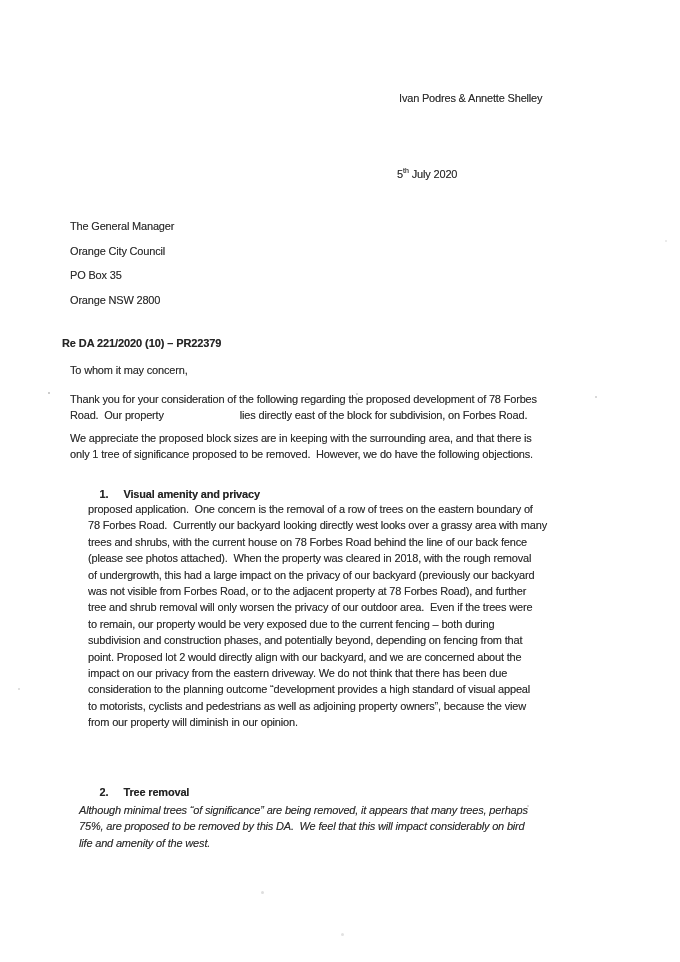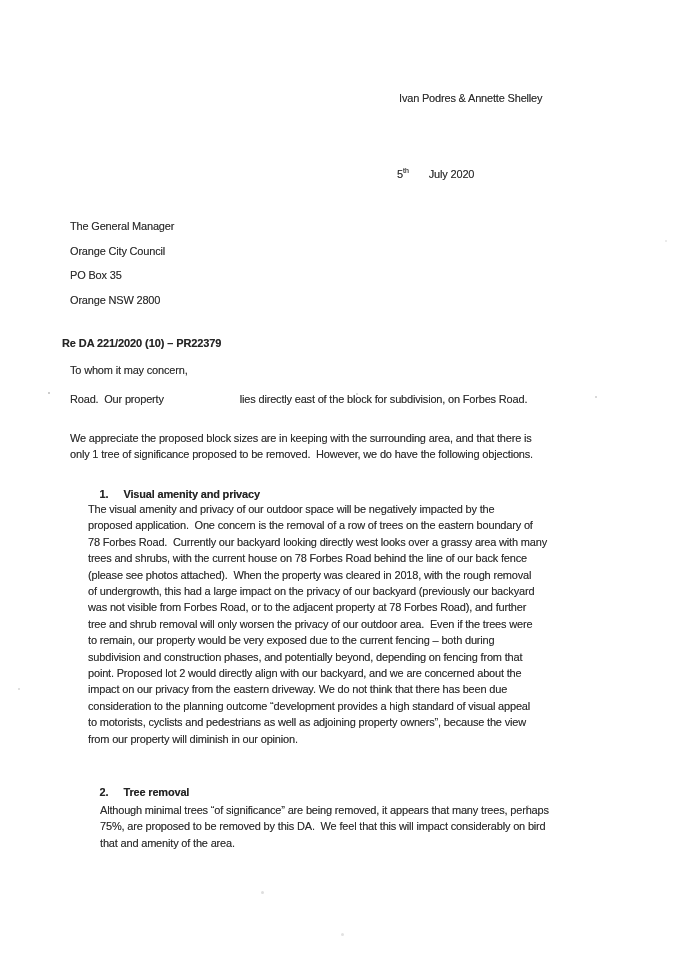--- a/index.html
+++ b/index.html
@@ -17,21 +17,21 @@
     font-size: 11px;
     letter-spacing: -0.18px;
     color: #2e2e2e;
     text-shadow: 0 0 0.4px rgba(70,70,70,0.55);
   }
   .abs { position: absolute; }
 
   .sender   { left: 399px; top: 92px;  }
   .dateline { left: 397px; top: 167px; }
   .dateline sup { font-size: 7px; letter-spacing: 0; }
-  .dateline .month-year { margin-left: 20px; }
+  .dateline .month-year { margin-left: 3px; }
 
   .recipient { left: 70px; top: 214px; }
   .recipient .line { line-height: 24.5px; white-space: pre; }
 
   .subject {
     left: 62px; top: 337px;
     font-weight: bold;
     color: #252525;
     letter-spacing: -0.1px;
   }
@@ -53,21 +53,21 @@
   .list-heading {
     font-weight: bold;
     color: #252525;
     white-space: pre;
   }
   .list-heading .num { display: inline-block; width: 24px; }
   .heading-1 { left: 88px; top: 476px; }
   .heading-2 { left: 88px; top: 774px; }
 
   .body-1 { left: 88px; top: 501px; }
-  .body-2 { left: 100px; top: 802px; }
+  .body-2 { left: 79px; top: 802px; font-style: italic; }
 
   .speck {
     position: absolute;
     border-radius: 50%;
   }
   .s1 { left: 48px;  top: 392px; width: 2px; height: 2px; background: #bdbdbd; }
   .s2 { left: 356px; top: 393px; width: 2px; height: 2px; background: #c6c6c6; }
   .s3 { left: 595px; top: 396px; width: 2px; height: 2px; background: #cccccc; }
   .s4 { left: 527px; top: 805px; width: 2px; height: 2px; background: #cfcfcf; }
   .s5 { left: 261px; top: 891px; width: 3px; height: 3px; background: #dedede; }
@@ -91,34 +91,34 @@
     <div class="line">Orange City Council</div>
     <div class="line">PO Box 35</div>
     <div class="line">Orange NSW 2800</div>
   </div>
 
   <div class="abs subject">Re DA 221/2020 (10) – PR22379</div>
 
   <div class="abs salutation">To whom it may concern,</div>
 
   <div class="abs para intro">
+    <div class="line">Thank you for your consideration of the following regarding the proposed development of 78 Forbes</div>
     <div class="line"><span>Road.  Our property</span><span class="redact-gap"></span><span>lies directly east of the block for subdivision, on Forbes Road.</span></div>
   </div>
 
   <div class="abs para para2">
       <div class="line">We appreciate the proposed block sizes are in keeping with the surrounding area, and that there is</div>
       <div class="line">only 1 tree of significance proposed to be removed.  However, we do have the following objections.</div>
     </div>
 
   <div class="abs list-heading heading-1">
     <span class="num">1.</span><span>Visual amenity and privacy</span>
   </div>
 
   <div class="abs section-body body-1">
-      <div class="line">The visual amenity and privacy of our outdoor space will be negatively impacted by the</div>
       <div class="line">proposed application.  One concern is the removal of a row of trees on the eastern boundary of</div>
       <div class="line">78 Forbes Road.  Currently our backyard looking directly west looks over a grassy area with many</div>
       <div class="line">trees and shrubs, with the current house on 78 Forbes Road behind the line of our back fence</div>
       <div class="line">(please see photos attached).  When the property was cleared in 2018, with the rough removal</div>
       <div class="line">of undergrowth, this had a large impact on the privacy of our backyard (previously our backyard</div>
       <div class="line">was not visible from Forbes Road, or to the adjacent property at 78 Forbes Road), and further</div>
       <div class="line">tree and shrub removal will only worsen the privacy of our outdoor area.  Even if the trees were</div>
       <div class="line">to remain, our property would be very exposed due to the current fencing – both during</div>
       <div class="line">subdivision and construction phases, and potentially beyond, depending on fencing from that</div>
       <div class="line">point. Proposed lot 2 would directly align with our backyard, and we are concerned about the</div>
@@ -128,21 +128,21 @@
       <div class="line">from our property will diminish in our opinion.</div>
     </div>
 
   <div class="abs list-heading heading-2">
     <span class="num">2.</span><span>Tree removal</span>
   </div>
 
   <div class="abs section-body body-2">
       <div class="line">Although minimal trees “of significance” are being removed, it appears that many trees, perhaps</div>
       <div class="line">75%, are proposed to be removed by this DA.  We feel that this will impact considerably on bird</div>
-      <div class="line">that and amenity of the area.</div>
+      <div class="line">life and amenity of the west.</div>
     </div>
 
   <div class="speck s1"></div>
   <div class="speck s2"></div>
   <div class="speck s3"></div>
   <div class="speck s4"></div>
   <div class="speck s5"></div>
   <div class="speck s6"></div>
   <div class="speck s7"></div>
   <div class="speck s8"></div>

